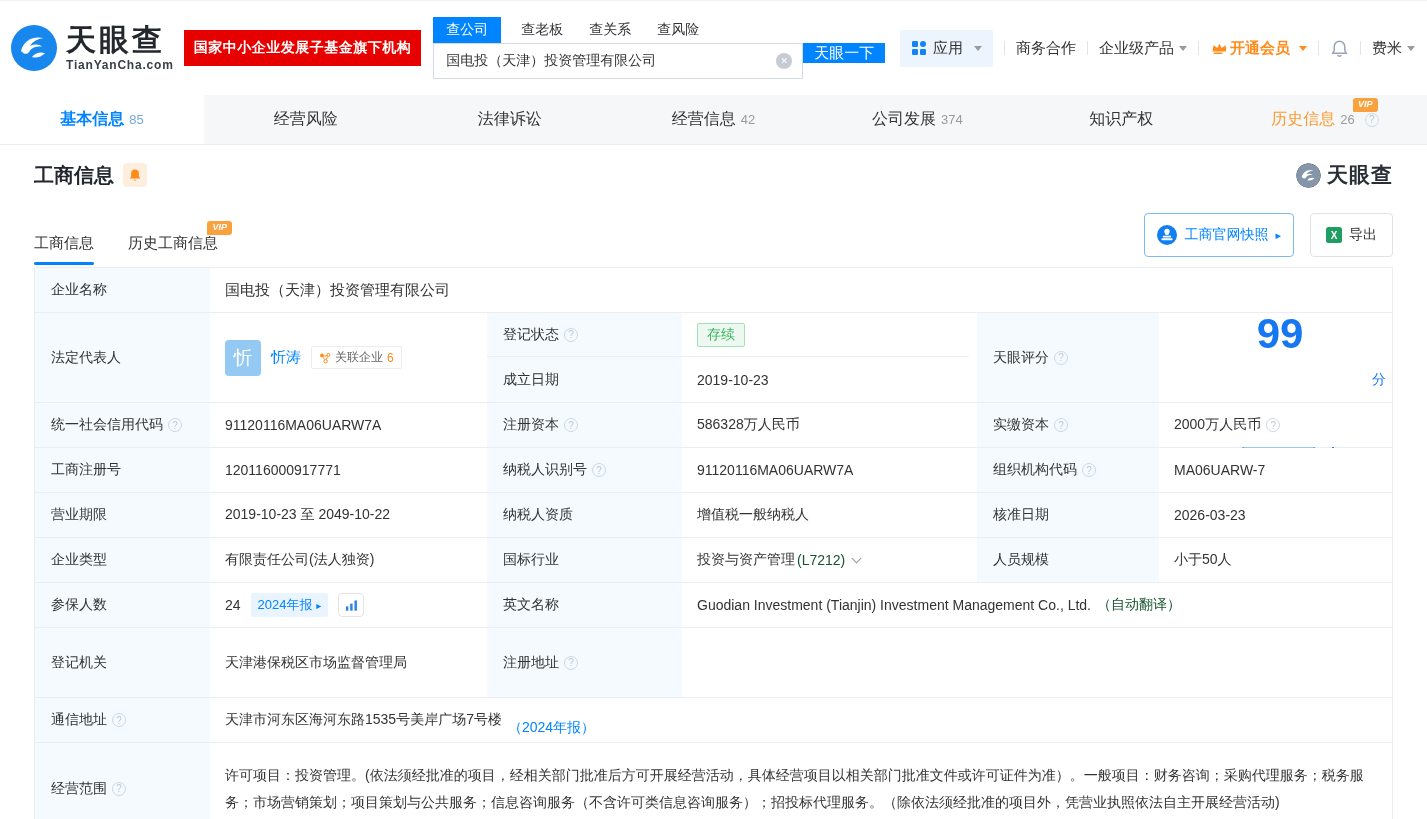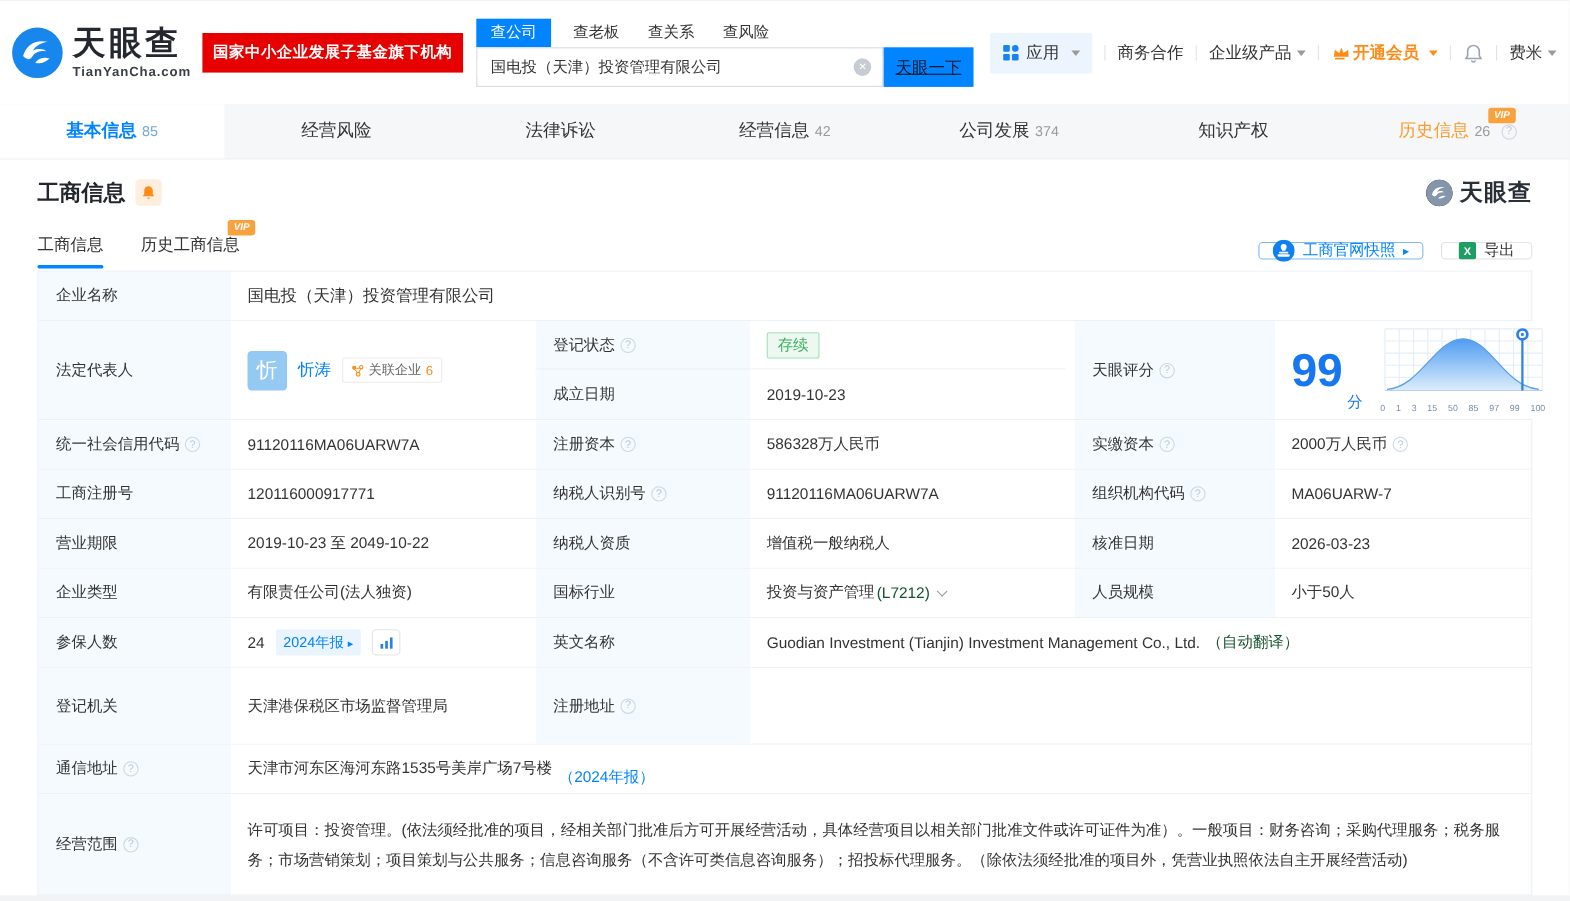--- a/index.html
+++ b/index.html
@@ -14,21 +14,21 @@
 .slogan .s1 { letter-spacing:6.5px; }
 .slogan .s2 { letter-spacing:.5px; }
 .search { margin-left:12px; width:452px; }
 .search-tabs { display:flex; align-items:flex-end; font-size:14px; }
 .stab { color:#333; padding:4px 0; margin-right:26px; cursor:pointer; }
 .stab.active { background:#0084ff; color:#fff; padding:4px 13px; margin-right:20px; }
 .search-bar { display:flex; }
 .inp-wrap { flex:1; position:relative; border:1px solid #d4dae4; height:36px; display:flex; align-items:center; background:#fff; }
 .inp-wrap input { border:none; outline:none; width:100%; font-size:14px; color:#333; padding:0 32px 0 12px; font-family:inherit; }
 .clear-x { position:absolute; right:10px; width:16px; height:16px; border-radius:50%; background:#c7ccd4; color:#fff; font-size:9px; display:flex; align-items:center; justify-content:center; cursor:pointer; }
-.search-btn { width:82px; height:36px; background:#0084ff; color:#0f172a; border:none; font-size:15px; cursor:pointer; font-family:inherit;text-decoration:underline; }
+.search-btn { width:82px; height:20px; background:#0084ff; color:#ffffff; border:none; font-size:15px; cursor:pointer; font-family:inherit; }
 .nav { margin-left:auto; display:flex; align-items:center; font-size:15px; color:#333; white-space:nowrap; }
 .nav-sep { width:1px; height:14px; background:#e3e3e3; margin:0 11px; }
 .apps { background:#ecf5fd; border-radius:2px; padding:9px 11px; display:flex; align-items:center; gap:6px; cursor:pointer; }
 .caret { width:0; height:0; border-left:4px solid transparent; border-right:4px solid transparent; border-top:5px solid #9a9a9a; display:inline-block; margin-left:5px; }
 .navitem { display:flex; align-items:center; cursor:pointer; }
 .vip-nav { color:#ff8b19; font-weight:bold; display:flex; align-items:center; gap:4px; cursor:pointer; }
 .vip-nav .caret { border-top-color:#ff8b19; }
 
 .tabbar { height:50px; background:#f6f7f9; display:flex; border-bottom:1px solid #ededed; }
 .tab { flex:1; display:flex; align-items:center; justify-content:center; gap:5px; font-size:16px; color:#333; cursor:pointer; position:relative; }
@@ -46,21 +46,21 @@
 .sec-title { font-size:20px; font-weight:bold; color:#23262d; }
 .bell-badge { width:24px; height:24px; background:#fdeedd; border-radius:4px; margin-left:9px; display:flex; align-items:center; justify-content:center; cursor:pointer; }
 .watermark { margin-left:auto; display:flex; align-items:center; gap:6px; }
 .watermark .wm-t { font-size:21px; font-weight:bold; color:#2a2e36; letter-spacing:1px; }
 .subrow { display:flex; align-items:flex-end; margin-top:24px; }
 .subtab { font-size:15px; color:#333; padding-bottom:12px; position:relative; cursor:pointer; }
 .subtab.active::after { content:""; position:absolute; left:0; right:0; bottom:0; height:3px; background:#0084ff; border-radius:2px; }
 .subtab.hist { margin-left:34px; }
 .subtab .vip-tag { position:absolute; top:-13px; right:-14px; }
 .sec-actions { margin-left:auto; display:flex; gap:16px; padding-bottom:8px; }
-.btn { height:16px; background:#fff; border-radius:4px; display:flex; align-items:center; gap:7px; font-size:14px; padding:0 12px; cursor:pointer; font-family:inherit; }
+.btn { height:44px; background:#fff; border-radius:4px; display:flex; align-items:center; gap:7px; font-size:14px; padding:0 12px; cursor:pointer; font-family:inherit; }
 .btn-snap { border:1px solid #7db9f2; color:#0084ff; }
 .btn-exp { border:1px solid #e2e2e2; color:#333; padding:0 15px; }
 .arr { font-size:11px; color:#0084ff; }
 
 .tbl { border:1px solid #e9eef5; margin-top:2px; font-size:14px; color:#333; }
 .trow { display:grid; grid-template-columns:176px 268px 8px 196px 286px 8px 183px 1fr; }
 .trow + .trow { border-top:1px solid #e9eef5; }
 .lbl { background:#f4fafe; display:flex; align-items:center; padding:0 8px 0 16px; min-height:44px; border-right:1px solid #fff; }
 .val { background:#fff; display:flex; align-items:center; padding:0 14px; min-height:44px; }
 .gap { background:#fff; }
@@ -261,21 +261,21 @@
       <div class="val sb" style="grid-column:5;grid-row:1;">
           <span class="status">存续</span>
         </div>
       <div class="lbl" style="grid-column:4;grid-row:2;">成立日期</div>
       <div class="val" style="grid-column:5;grid-row:2;">2019-10-23</div>
       <div class="gap" style="grid-column:6;grid-row:1/3;"></div>
       <div class="lbl" style="grid-column:7;grid-row:1/3;">
           <span>天眼评分</span>
           <span class="q">?</span>
         </div>
-      <div class="val score-val" style="grid-column:8;grid-row:1/3;">
+      <div class="val score-val" style="grid-column:8;grid-row:1/3;flex-direction:column;">
         <span class="score-num">99</span>
         <span class="score-unit">分</span>
         <span class="curve">
           <svg width="150" height="66" viewBox="0 0 150 66">
             <defs>
                 <linearGradient id="scoreg" x1="0" y1="0" x2="0" y2="1">
                   <stop offset="0" stop-color="#4f9bf0"></stop>
                   <stop offset="1" stop-color="#ddeefc"></stop>
                 </linearGradient>
               </defs>

